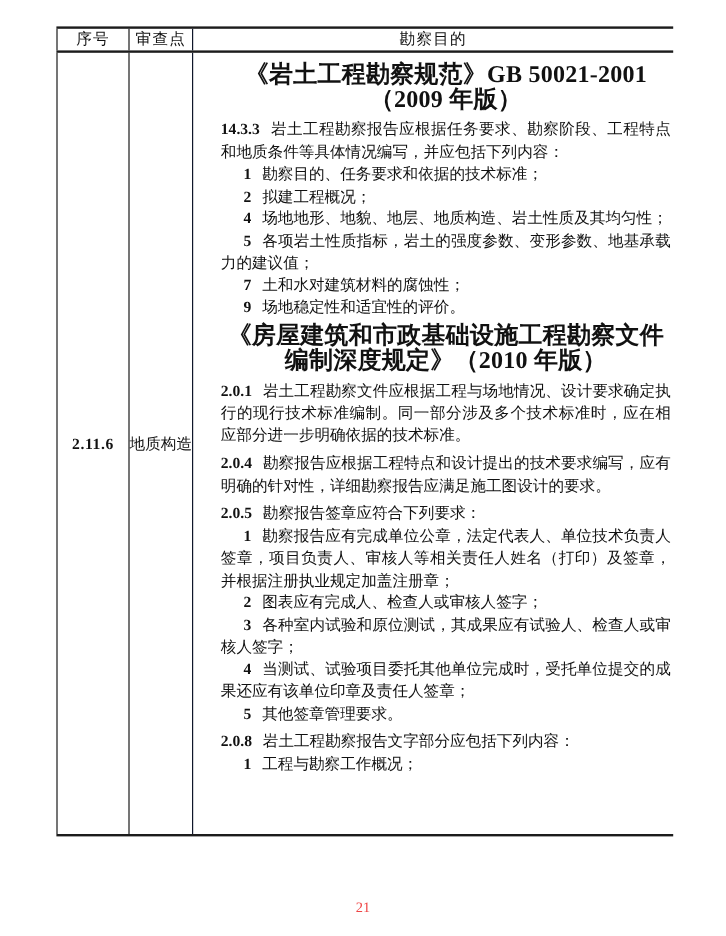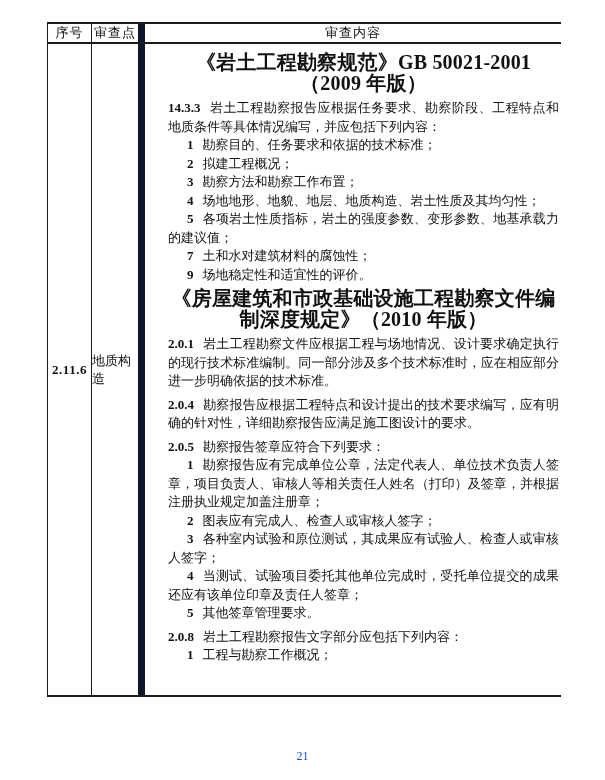--- a/index.html
+++ b/index.html
@@ -11,22 +11,22 @@
     color:#111;
     overflow:hidden;
   }
   .doc-table{
     position:absolute;left:47px;top:22px;width:514px;
     border-top:2px solid #1c1c1c;
     border-bottom:2px solid #1c1c1c;
   }
   .trow{display:flex;}
   .col{box-sizing:border-box;}
-  .c1{width:45px;border-left:1px solid #1c1c1c;border-right:1px solid #1c1c1c;}
-  .c2{width:53px;border-right:7px solid #0f172a;}
+  .c1{width:61px;border-left:1px solid #1c1c1c;border-right:1px solid #1c1c1c;}
+  .c2{width:53px;border-right:1px solid #0f172a;}
   .c3{flex:1;min-width:0;}
   .thead{border-bottom:2px solid #1c1c1c;}
   .th{
     height:18px;line-height:18px;
     text-align:center;font-size:13px;letter-spacing:1px;
   }
   .tbody{height:651px;}
   .cell-center{
     display:flex;align-items:center;justify-content:center;
     font-size:13px;
@@ -42,46 +42,45 @@
     text-align:center;font-weight:bold;
     font-size:20px;line-height:21px;
     margin:4px 0 4px;
     letter-spacing:0.2px;
   }
   .blk.clause{text-align:justify;margin-top:5px;}
   .blk.item{text-align:justify;text-indent:19px;}
   .num{font-weight:bold;margin-right:9px;margin-top:12px;}
   .page-number{
     position:absolute;left:0;right:0;bottom:16px;
-    text-align:center;font-size:12px;color:#1d4ed8;
+    text-align:center;font-size:12px;color:#ef4444;
   }
 </style>
 </head>
 <body>
 
 <div class="page">
   <div class="doc-table">
     <div class="trow thead">
       <div class="col c1 th">序号</div>
       <div class="col c2 th">审查点</div>
-      <div class="col c3 th">审查内容</div>
+      <div class="col c3 th">勘察目的</div>
     </div>
     <div class="trow tbody">
       <div class="col c1 cell-center">
         <span class="serial">2.11.6</span>
       </div>
       <div class="col c2 cell-center">
         <span>地质构造</span>
       </div>
       <div class="col c3 content-cell" id="content-cell">
           <div class="blk title">《岩土工程勘察规范》GB 50021-2001（2009 年版）</div>
           <div class="blk clause"><b class="num">14.3.3</b>岩土工程勘察报告应根据任务要求、勘察阶段、工程特点和地质条件等具体情况编写，并应包括下列内容：</div>
           <div class="blk item"><b class="num">1</b>勘察目的、任务要求和依据的技术标准；</div>
           <div class="blk item"><b class="num">2</b>拟建工程概况；</div>
-          <div class="blk item"><b class="num">3</b>勘察方法和勘察工作布置；</div>
           <div class="blk item"><b class="num">4</b>场地地形、地貌、地层、地质构造、岩土性质及其均匀性；</div>
           <div class="blk item"><b class="num">5</b>各项岩土性质指标，岩土的强度参数、变形参数、地基承载力的建议值；</div>
           <div class="blk item"><b class="num">7</b>土和水对建筑材料的腐蚀性；</div>
           <div class="blk item"><b class="num">9</b>场地稳定性和适宜性的评价。</div>
           <div class="blk title">《房屋建筑和市政基础设施工程勘察文件编制深度规定》（2010 年版）</div>
           <div class="blk clause"><b class="num">2.0.1</b>岩土工程勘察文件应根据工程与场地情况、设计要求确定执行的现行技术标准编制。同一部分涉及多个技术标准时，应在相应部分进一步明确依据的技术标准。</div>
           <div class="blk clause"><b class="num">2.0.4</b>勘察报告应根据工程特点和设计提出的技术要求编写，应有明确的针对性，详细勘察报告应满足施工图设计的要求。</div>
           <div class="blk clause"><b class="num">2.0.5</b>勘察报告签章应符合下列要求：</div>
           <div class="blk item"><b class="num">1</b>勘察报告应有完成单位公章，法定代表人、单位技术负责人签章，项目负责人、审核人等相关责任人姓名（打印）及签章，并根据注册执业规定加盖注册章；</div>
           <div class="blk item"><b class="num">2</b>图表应有完成人、检查人或审核人签字；</div>

